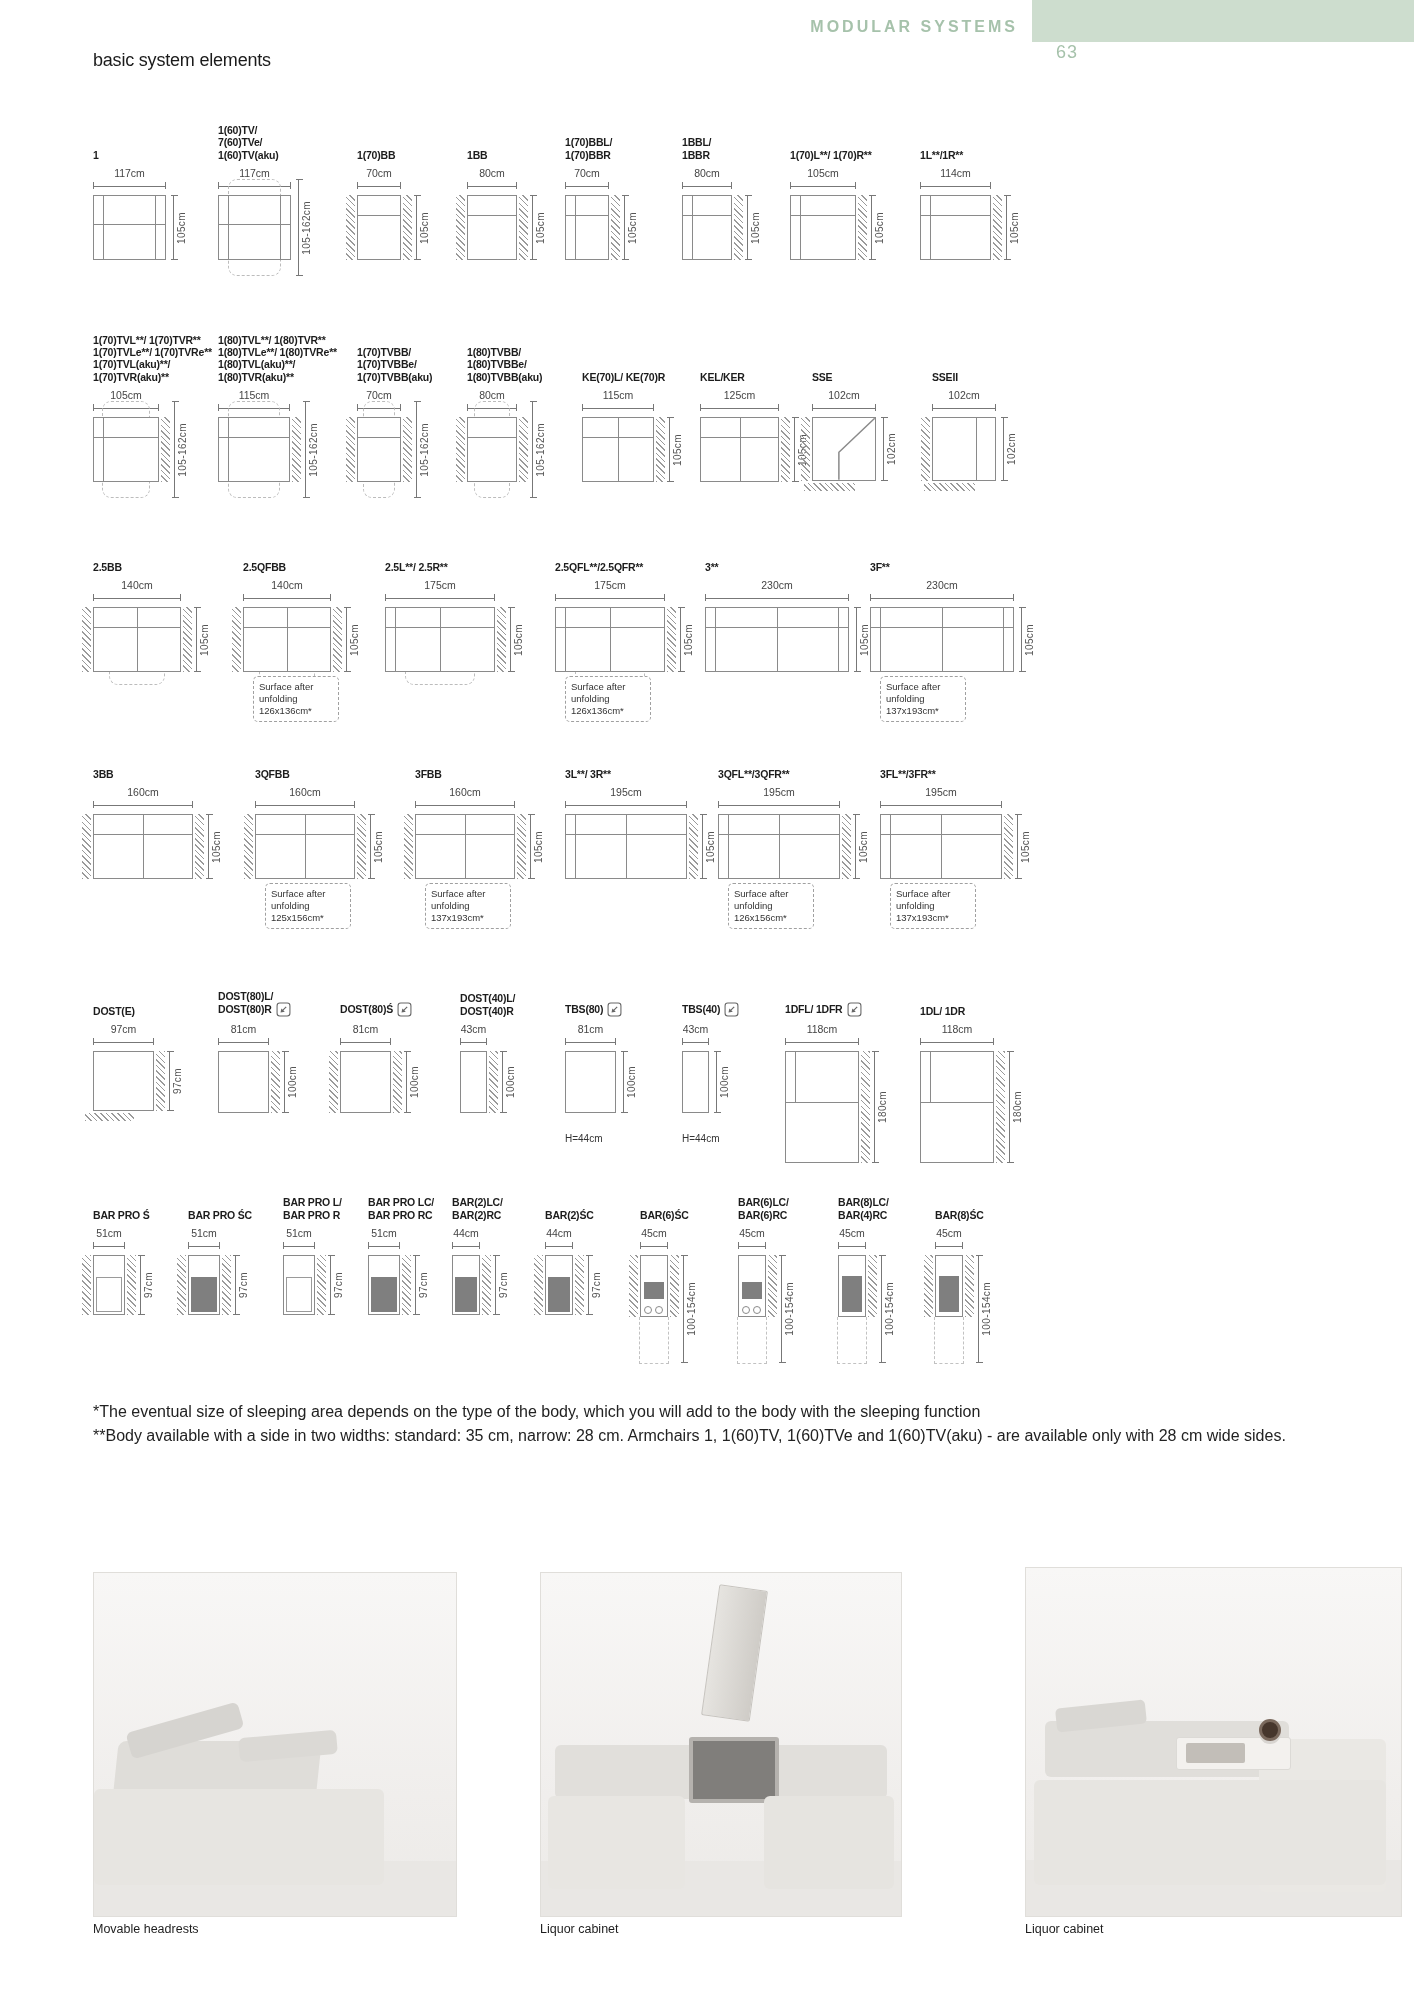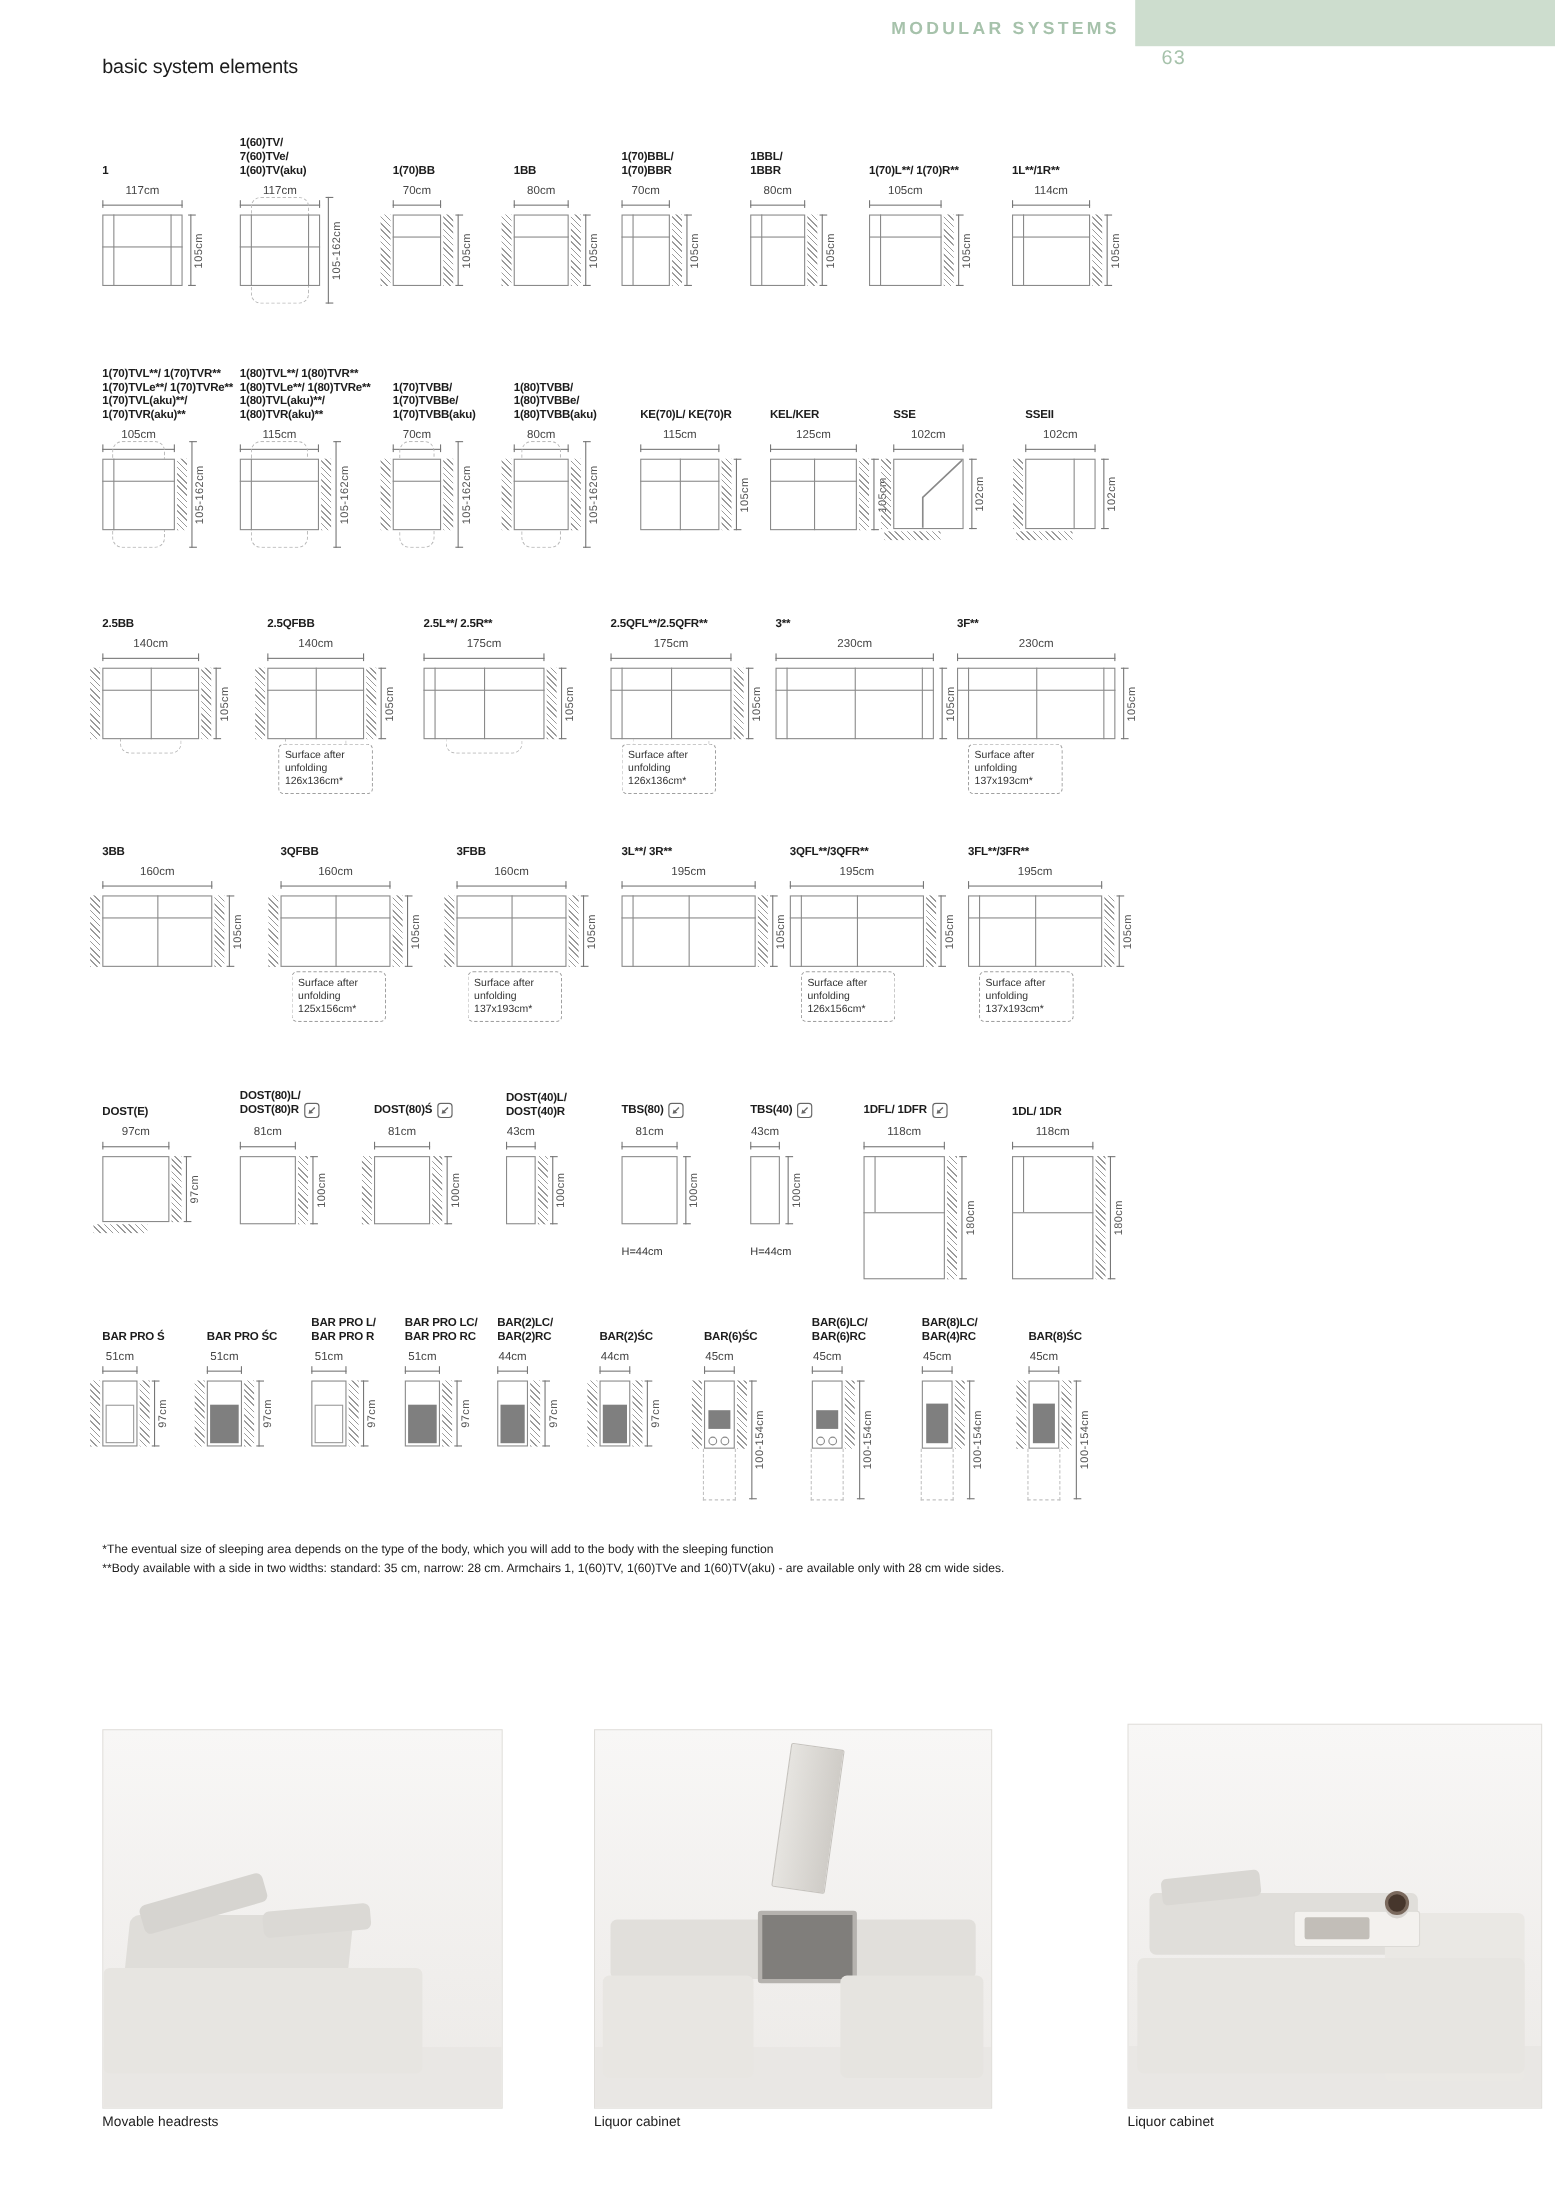--- a/index.html
+++ b/index.html
@@ -54,21 +54,21 @@
   .barl{position:absolute;left:3px;right:3px;top:36%;bottom:6%;border:1px solid #9a9a9a;}
   .bard{position:absolute;left:3px;right:3px;top:36%;bottom:6%;background:var(--bar,#7f7f7f);}
   .bars{position:absolute;left:4px;right:4px;top:44%;bottom:30%;background:var(--bar,#7f7f7f);}
   .bart{position:absolute;left:4px;right:4px;top:34%;bottom:8%;background:var(--bar,#7f7f7f);}
   .circ{position:absolute;width:6px;height:6px;border:1px solid #8a8a8a;border-radius:50%;bottom:5%;background:#fff;}
   .c1{left:16%;}.c2{left:54%;}
   .diagsvg{position:absolute;inset:0;width:100%;height:100%;}
 
   
   .footnotes{position:absolute;left:93px;top:1402px;}
-  .footnotes p{margin:0 0 3px 0;font-size:11px;line-height:1.3;color:#222;}
+  .footnotes p{margin:0 0 3px 0;font-size:16px;line-height:1.3;color:#222;}
 
   
   .ph{position:absolute;overflow:hidden;background:linear-gradient(180deg,#f8f7f6 0%,#f0eeec 65%,#eceae7 100%);
       border:1px solid #e0deda;}
   .ph-floor{position:absolute;left:0;right:0;bottom:0;height:16%;background:#e9e7e4;}
   .shape{position:absolute;}
   .p1-back{left:6%;width:56%;bottom:36%;height:15%;background:#dfddd9;border-radius:8px 8px 0 0;transform:skewX(-6deg);}
   .p1-heada{left:9%;bottom:50%;width:32%;height:8%;background:#d6d4d0;border-radius:6px;transform:rotate(-16deg);}
   .p1-headb{left:40%;bottom:46%;width:27%;height:7%;background:#dbd9d5;border-radius:6px;transform:rotate(-5deg);}
   .p1-seat{left:0;width:80%;bottom:9%;height:28%;background:#e7e5e1;border-radius:6px;}

